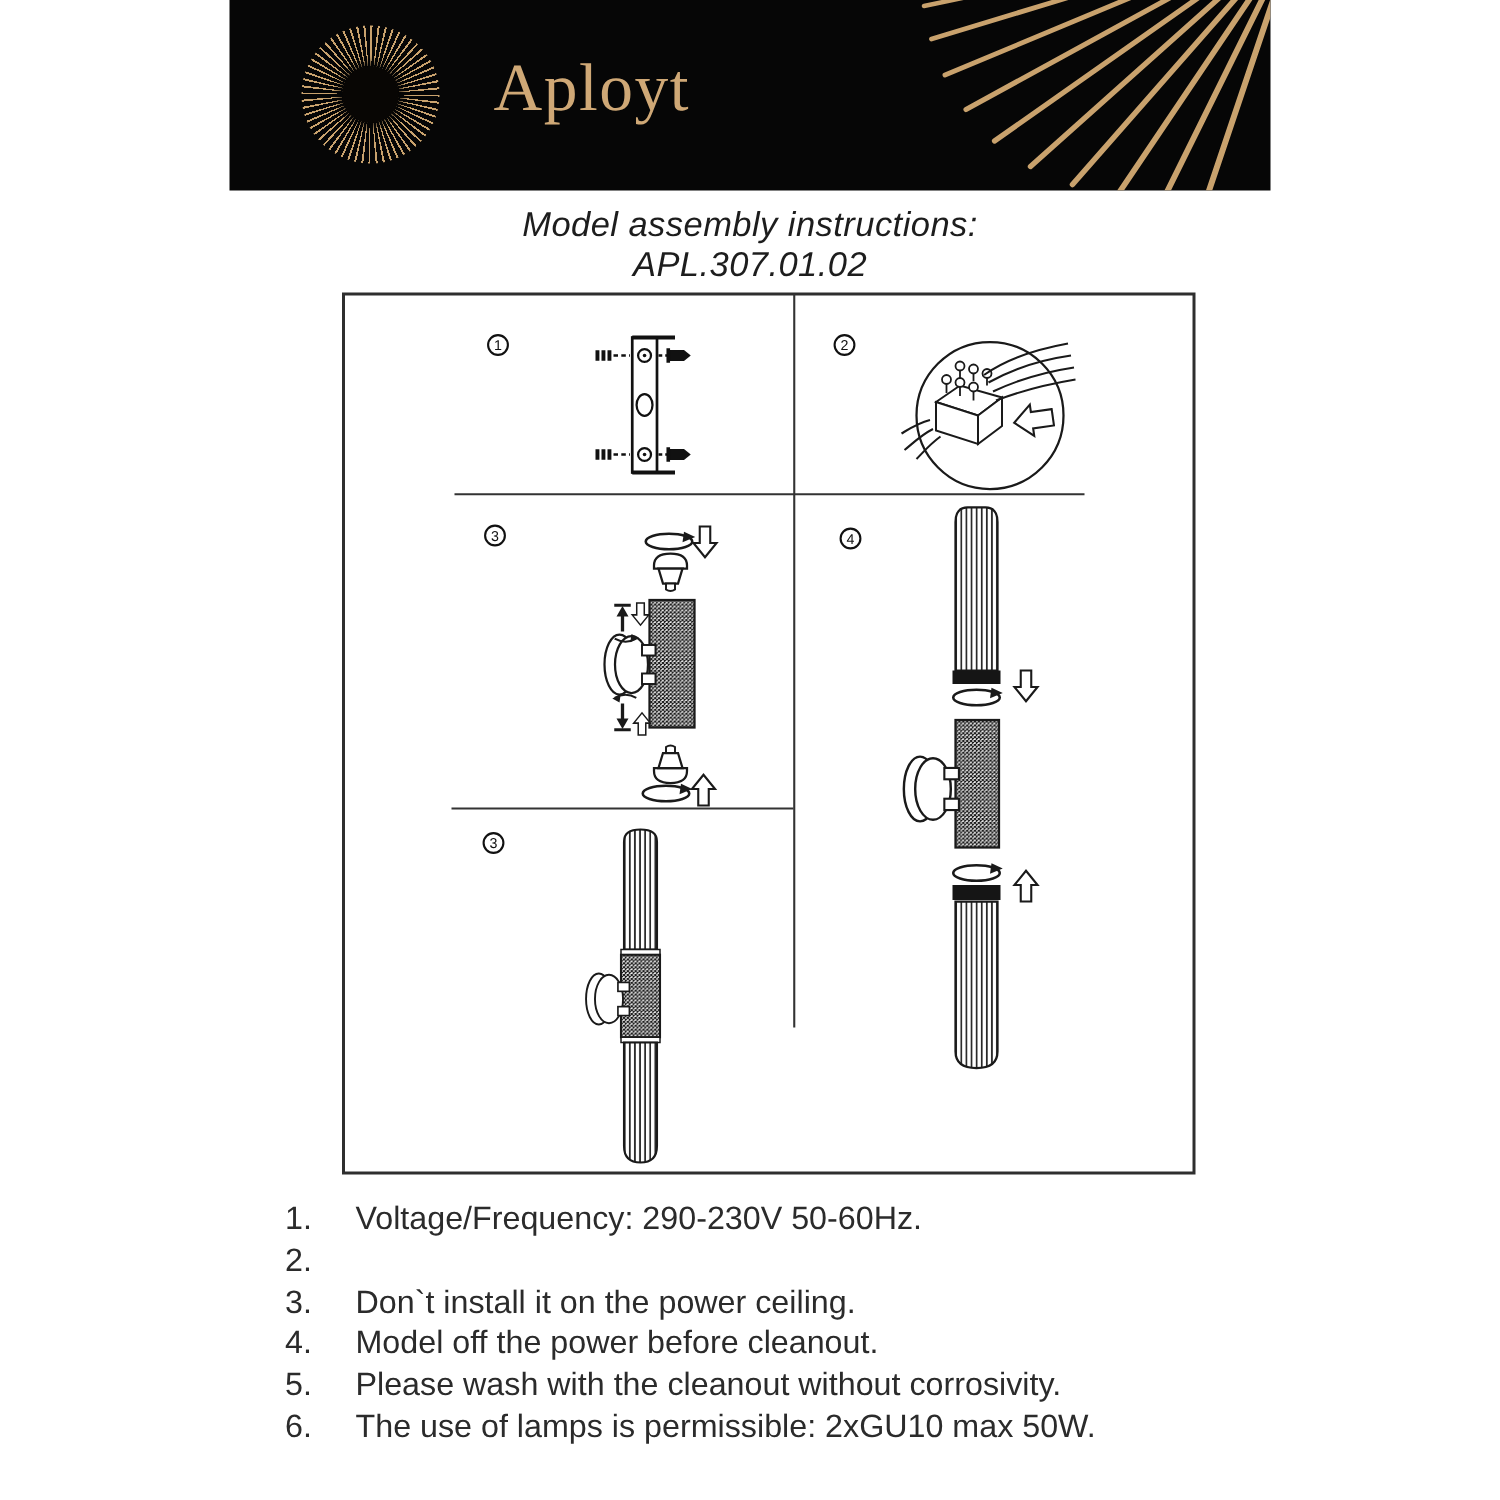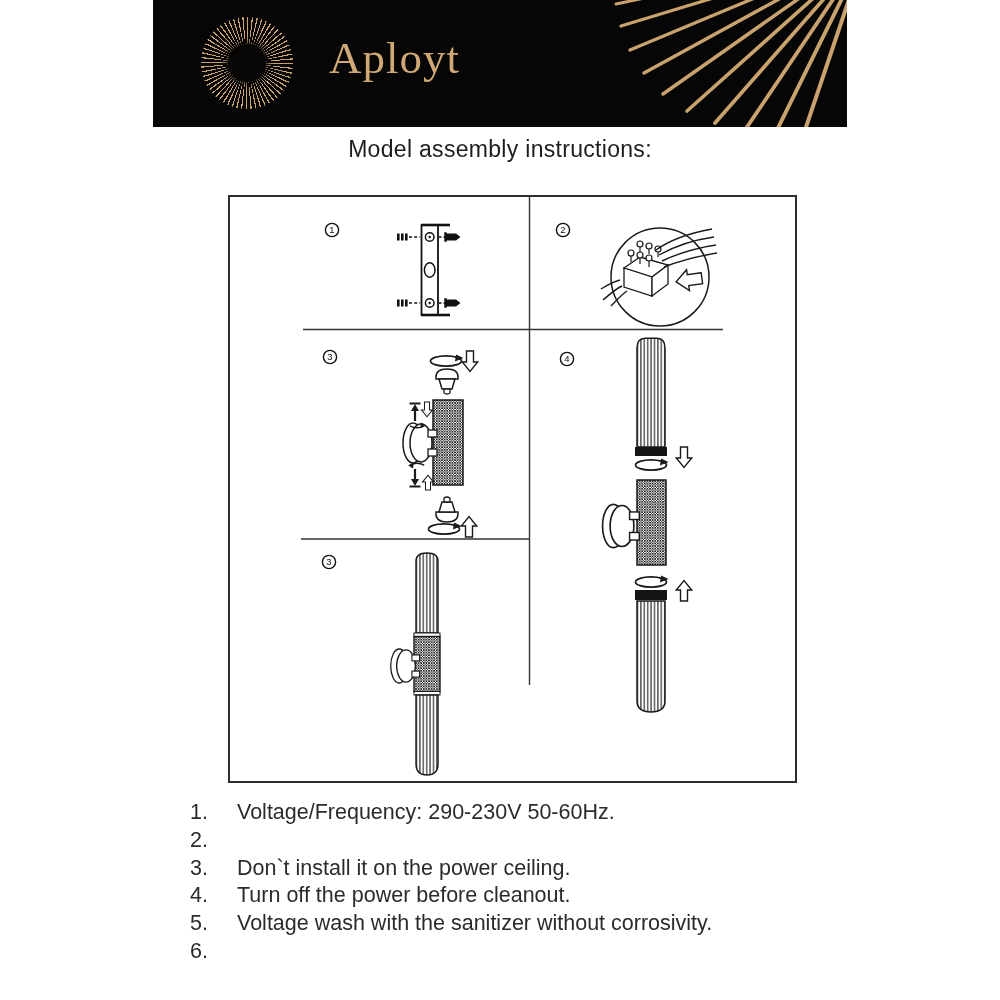--- a/index.html
+++ b/index.html
@@ -11,21 +11,21 @@
   .sunburst{position:absolute;left:48px;top:17px;width:92px;height:92px;border-radius:50%;
             background:repeating-conic-gradient(#c9a26d 0deg 1.7deg,#060606 1.7deg 6deg);}
   .sunburst-center{position:absolute;left:75px;top:44px;width:38px;height:38px;border-radius:50%;
             background:#080604;box-shadow:0 0 6px 2px rgba(6,6,6,.9);}
   .brand{position:absolute;left:176px;top:36px;font-family:"Liberation Serif",serif;
          font-size:45px;line-height:45px;color:#cfa876;letter-spacing:1px;}
   .corner-rays{position:absolute;right:0;top:0;}
 
   
   .titles{position:absolute;left:0;top:136px;width:1000px;text-align:center;color:#1d1d1d;
-          font-size:23px;line-height:27px;letter-spacing:.3px;}
+          font-size:23px;line-height:27px;letter-spacing:.3px;font-style:italic;}
 
   
   .diagram-box{position:absolute;left:228px;top:195px;width:569px;height:588px;
                border:2px solid #2e2e2e;box-sizing:border-box;background:#fff;}
   .diagram-box svg{position:absolute;left:-2px;top:-2px;}
 
   
   .instructions{position:absolute;left:190px;top:799px;width:660px;color:#2b2b2b;
                 font-size:21.5px;line-height:27.8px;}
   .instr-row{display:flex;}
@@ -51,20 +51,21 @@
         <path d="M712,-48 L562,123" stroke-width="3.7"></path>
         <path d="M712,-48 L592,130" stroke-width="3.8"></path>
         <path d="M712,-48 L622,134" stroke-width="3.9"></path>
         <path d="M712,-48 L650,136" stroke-width="4"></path>
       </g>
     </svg>
   </div>
 
   <div class="titles">
     <div>Model assembly instructions:</div>
+    <div>APL.307.01.02</div>
   </div>
 
   <div class="diagram-box">
     <svg width="569" height="588" viewBox="228 195 569 588">
       <defs>
         <pattern id="kn" width="2.6" height="2.6" patternUnits="userSpaceOnUse">
           <rect width="2.6" height="2.6" fill="#fff"></rect>
           <path d="M0,0 L2.6,2.6 M2.6,0 L0,2.6" stroke="#141414" stroke-width="0.8"></path>
         </pattern>
         <pattern id="fl" width="3.4" height="4" patternUnits="userSpaceOnUse">
@@ -253,24 +254,25 @@
     </div>
     <div class="instr-row">
       <span class="num">2.</span>
     </div>
     <div class="instr-row">
       <span class="num">3.</span>
       <span>Don`t install it on the power ceiling.</span>
     </div>
     <div class="instr-row">
       <span class="num">4.</span>
-      <span>Turn off the power before cleanout.</span>
+      <span>Model off the power before cleanout.</span>
     </div>
     <div class="instr-row">
       <span class="num">5.</span>
-      <span>Voltage wash with the sanitizer without corrosivity.</span>
+      <span>Please wash with the cleanout without corrosivity.</span>
     </div>
     <div class="instr-row">
       <span class="num">6.</span>
+      <span>The use of lamps is permissible: 2xGU10 max 50W.</span>
     </div>
   </div>
 
 </div>
 
 </body></html>

